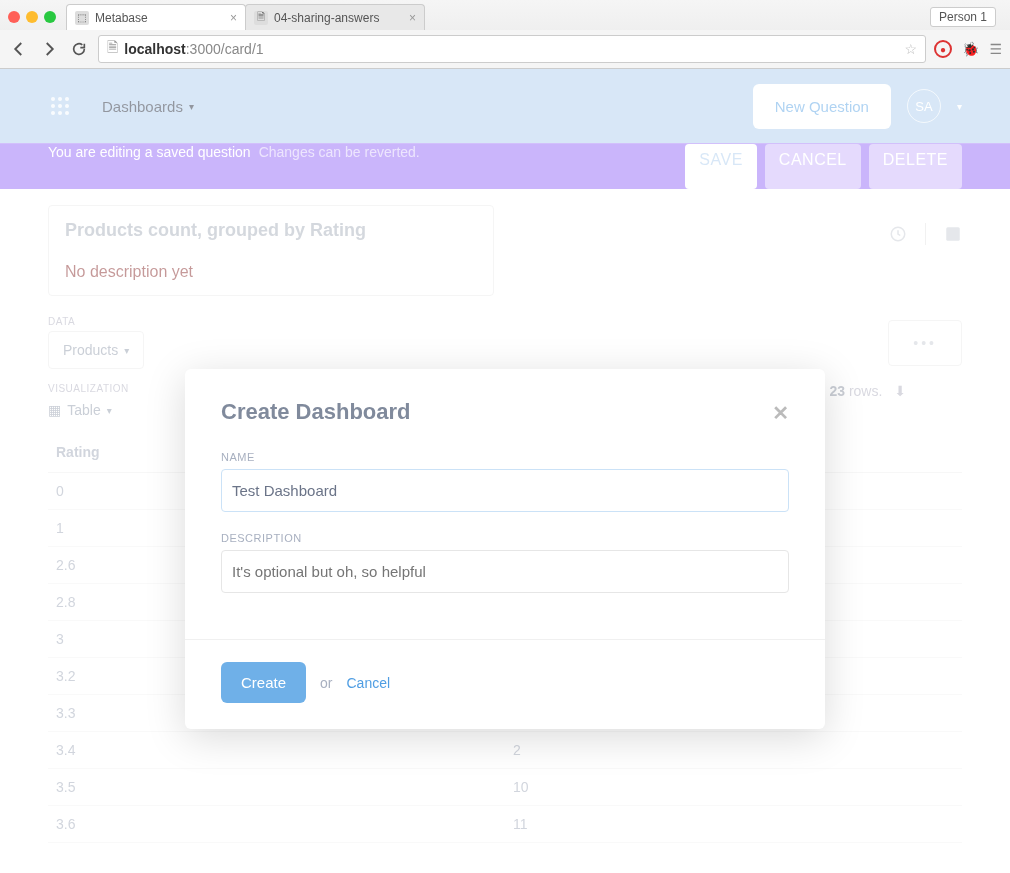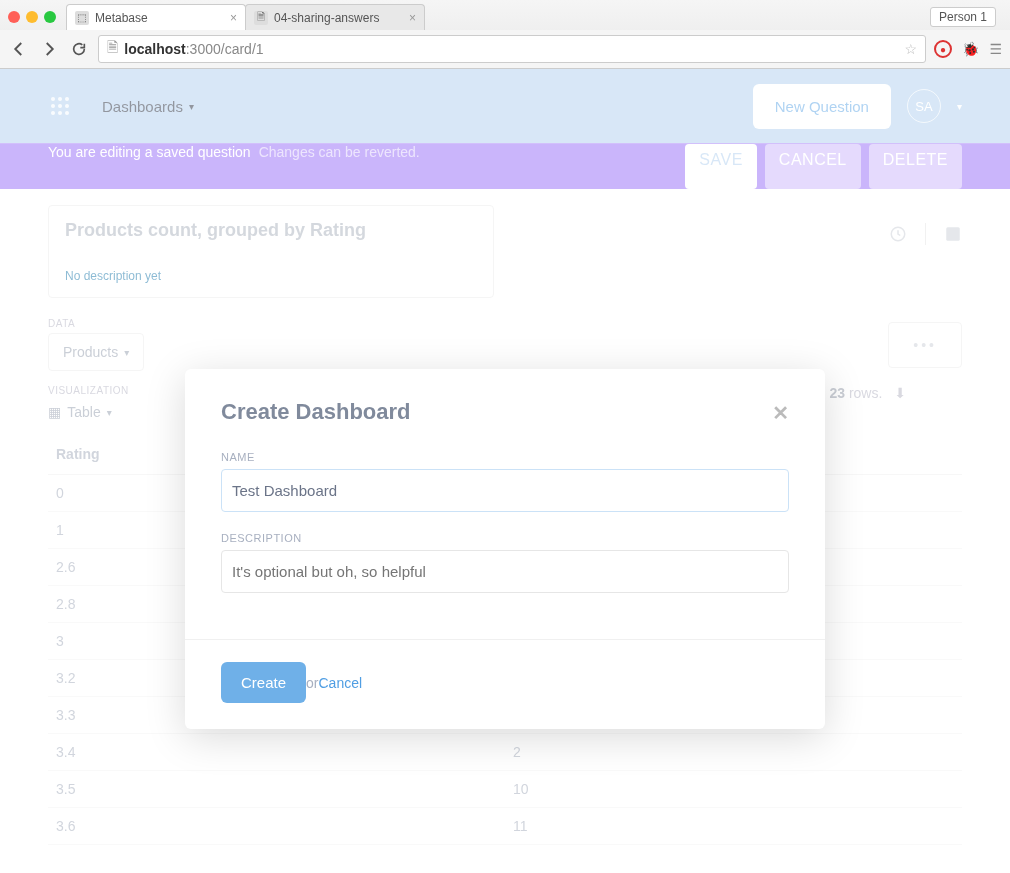--- a/index.html
+++ b/index.html
@@ -37,21 +37,21 @@
 .edit-bar .msg { color:#fff; font-size:14px; }
 .edit-bar .hint { color:rgba(255,255,255,0.65); margin-left:8px; }
 .edit-actions { margin-left:auto; display:flex; gap:8px; }
 .edit-btn { background:#fff; border-radius:4px; padding:7px 14px; color:#a9cbed; font-size:16px; letter-spacing:0.5px; }
 .edit-btn.sec { background:rgba(255,255,255,0.5); color:#fff; }
 
 
 .q-body { padding:16px 48px; }
 .q-title-box { border:1px solid #e8e8e8; border-radius:4px; padding:14px 16px; display:inline-block; min-width:446px; margin-bottom:10px; }
 .q-title { font-size:18px; font-weight:700; color:#a1a9b5; }
-.q-desc { font-size:12px; color:#0369a1; margin-top:28px; }
+.q-desc { font-size:16px; color:#7f1d1d; margin-top:22px; }
 .toolbar-right { float:right; display:flex; align-items:center; gap:18px; color:#c5cad2; margin-top:18px; }
 .divider-v { width:1px; height:22px; background:#e0e0e0; }
 .gui-row { display:flex; align-items:center; gap:20px; margin-top:10px; }
 .cell-lbl { font-size:10px; color:#aab; letter-spacing:0.5px; margin-bottom:4px; }
 .cell-box { border:1px solid #e8e8e8; border-radius:4px; padding:10px 14px; color:#8b95a6; font-size:14px; display:flex; align-items:center; gap:6px; }
 .viz-row { margin-top:14px; }
 .showing { float:right; margin-right:56px; color:#aab; font-size:14px; }
 .showing b { color:#8790a0; }
 
 
@@ -63,21 +63,21 @@
 .modal-backdrop { position:absolute; inset:0; z-index:10; display:flex; align-items:flex-start; justify-content:center; padding-top:300px; pointer-events:none; }
 .modal { pointer-events:auto; background:#fff; border-radius:6px; box-shadow:0 8px 40px rgba(0,0,0,0.15); width:640px; }
 .modal-header { padding:30px 36px 20px; display:flex; align-items:flex-end; }
 .modal-header h2 { font-size:22px; color:#808a9c; font-weight:700; }
 .modal-header .x { margin-left:auto; color:#bbb; font-size:20px; font-weight:700; }
 .modal-body { padding:6px 36px 26px; border-bottom:1px solid #f0f0f0; }
 .fld-lbl { font-size:11px; color:#a8b0c0; letter-spacing:0.5px; margin-bottom:6px; }
 .fld-input { width:100%; border:1px solid #cbe2f7; border-radius:4px; padding:12px 10px; font-size:15px; color:#6b7488; outline:none; }
 .fld-input.plain { border:1px solid #e6e6e6; color:#c2410c; }
 .fld-group { margin-bottom:20px; }
-.modal-footer { padding:22px 36px 26px; display:flex; align-items:center; }
+.modal-footer { padding:22px 36px 26px; display:flex; align-items:center; gap:14px; }
 .btn-create { background:#6fb0e8; color:#fff; padding:12px 20px; border-radius:6px; font-size:15px; }
 .or { color:#a8b0c0; }
 .cancel-link { color:#509ee3; }
 
 .chev { font-size:10px; }
 svg { display:block; }
 </style>
 </head>
 <body>
 

